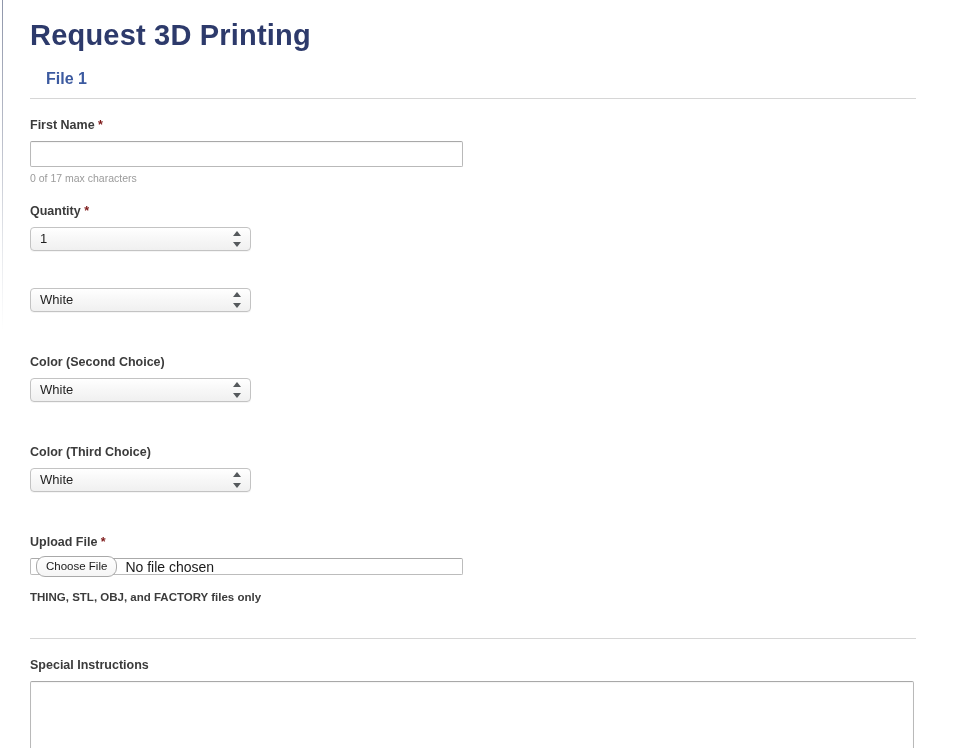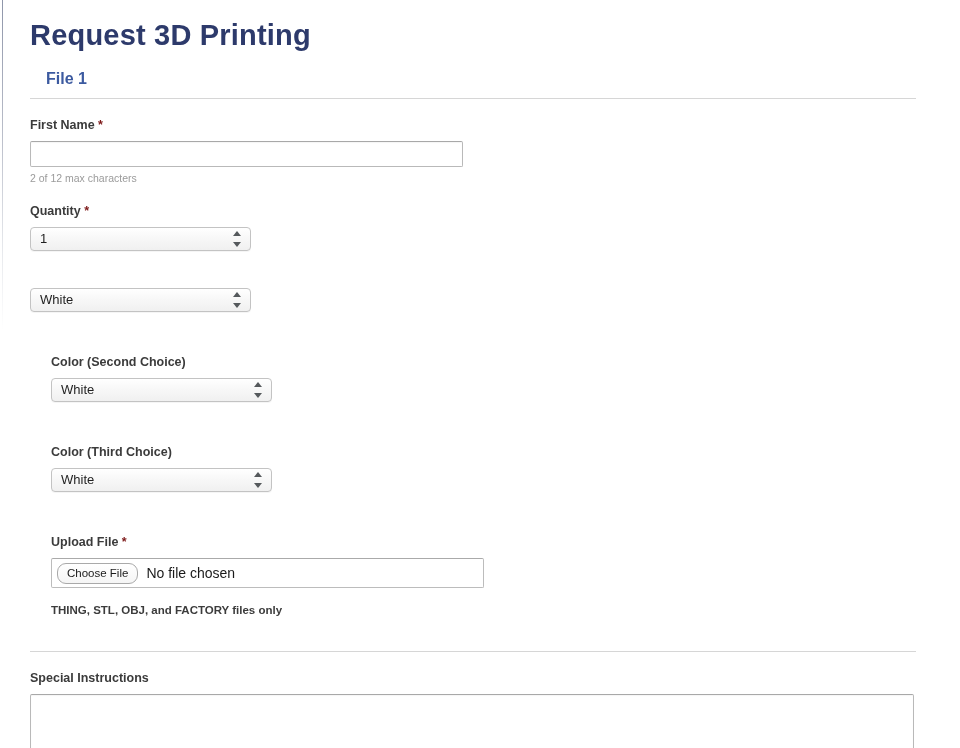--- a/index.html
+++ b/index.html
@@ -58,21 +58,21 @@
     border: 0;
     border-top: 1px solid #d6d6d6;
     margin: 10px 0 0 0;
     width: 886px;
   }
 
   .field {
     margin-top: 19px;
   }
   .field.gap-lg { margin-top: 33px; }
-  .field.gap-xl { margin-top: 39px; margin-left: 21px; }
+  .field.gap-xl { margin-top: 39px; }
 
   label.field-label {
     display: block;
     font-size: 12.5px;
     line-height: 15px;
     font-weight: bold;
     color: #3b3b3b;
     margin-bottom: 8px;
   }
   .req {
@@ -157,21 +157,21 @@
   }
   .stepper .arrow.down {
     bottom: 0;
     border-top: 5px solid #55595c;
   }
 
   
   .file-input-box {
     box-sizing: border-box;
     width: 433px;
-    height: 30px;
+    height: 17px;
     background: #ffffff;
     border: 1px solid #bcbcbc;
     border-top-color: #aaaaaa;
     border-radius: 2px;
     display: flex;
     align-items: center;
     padding: 0 5px;
   }
   .choose-file-btn {
     display: inline-block;
@@ -234,21 +234,21 @@
     <h2 class="file-heading">File 1</h2>
 
     <hr class="divider">
 
     <div class="field">
       <label class="field-label">
         <span>First Name</span>
         <span class="req">*</span>
       </label>
       <input class="text-input" type="text" placeholder="" style="">
-      <div class="help-text">2 of 12 max characters</div>
+      <div class="help-text">0 of 17 max characters</div>
     </div>
 
     <div class="field">
       <label class="field-label">
         <span>Quantity</span>
         <span class="req">*</span>
       </label>
       <div class="select-wrap">
         <div class="select-box">1</div>
         <span class="stepper">

